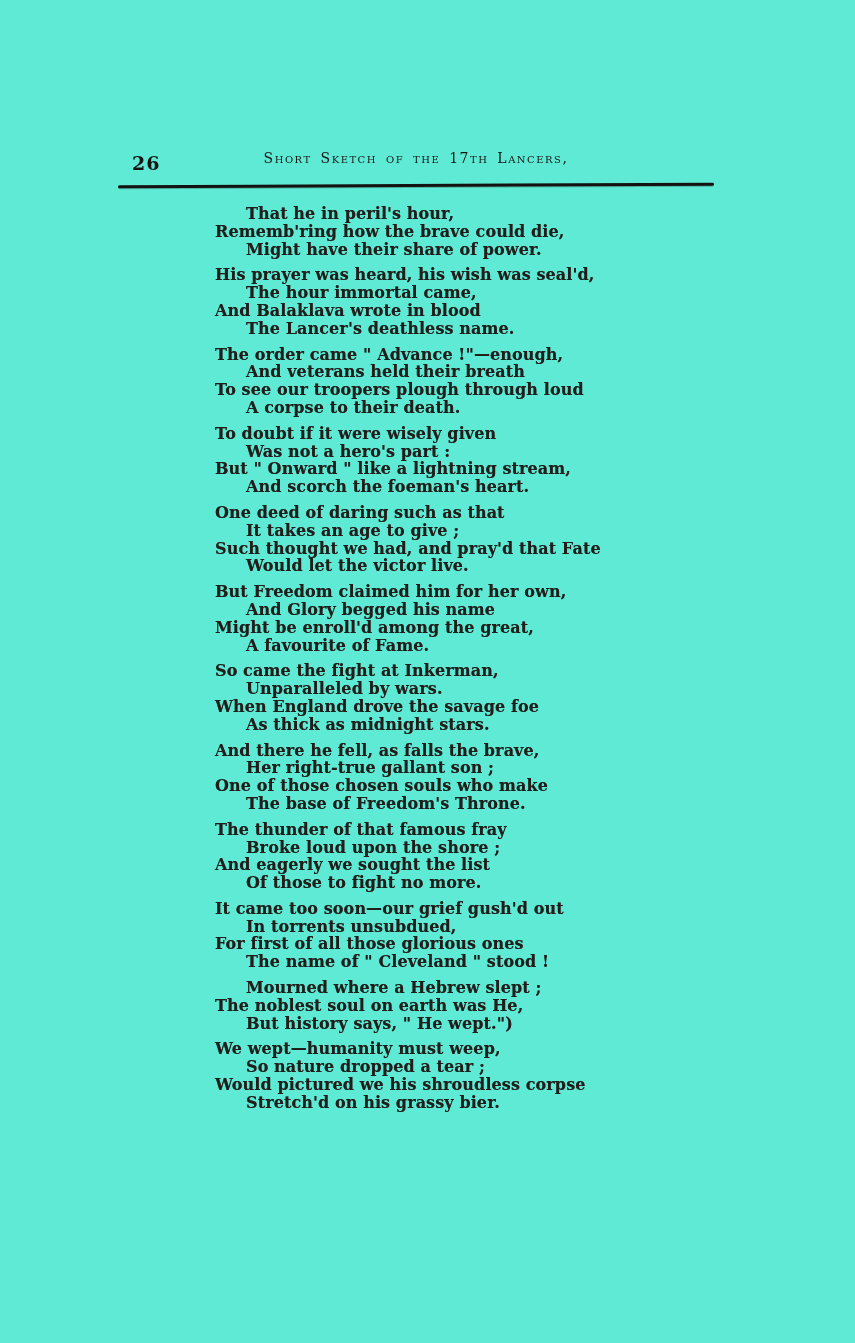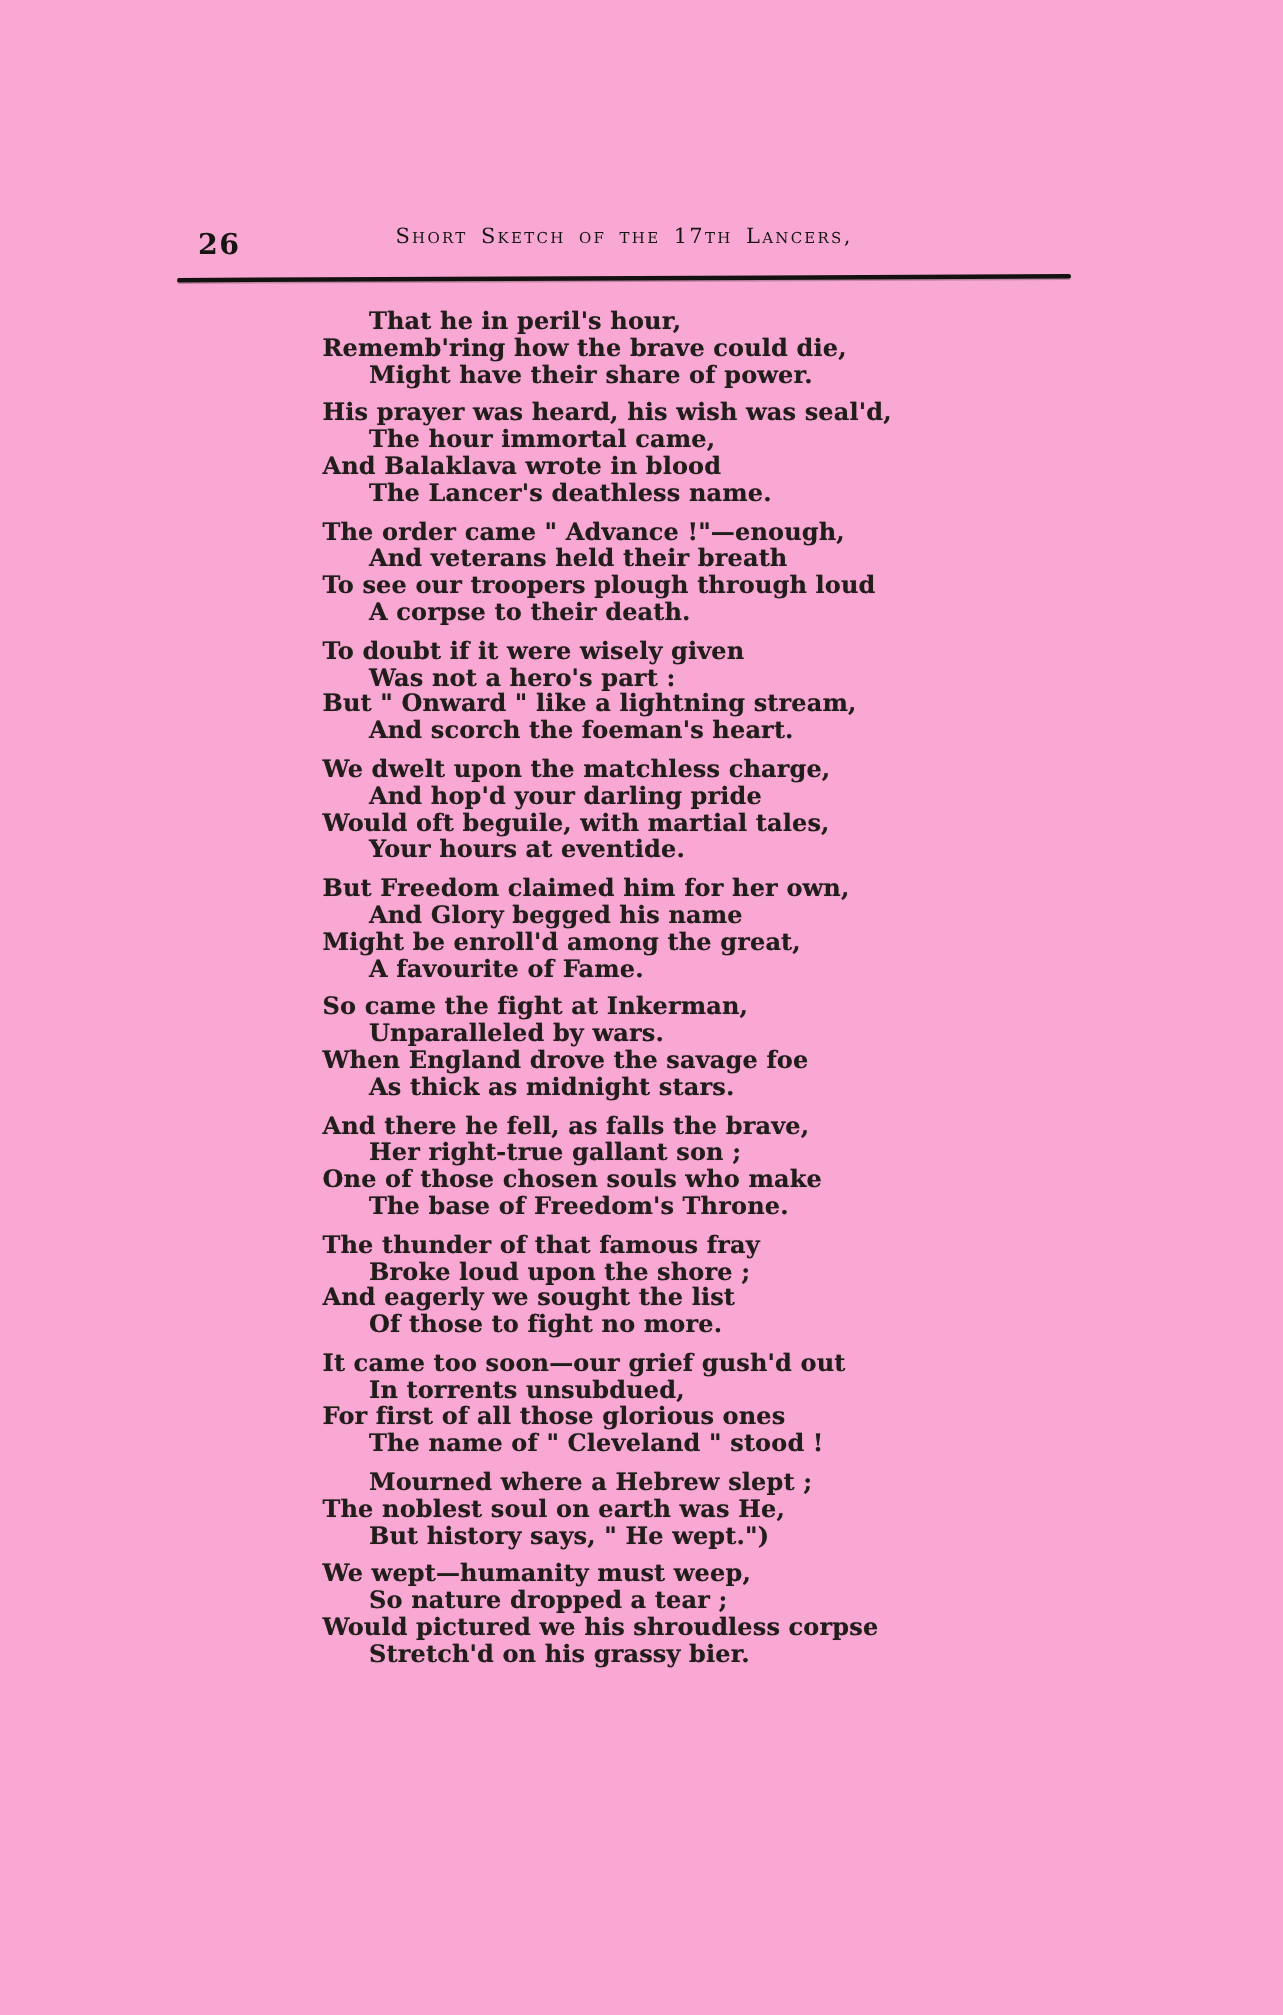--- a/index.html
+++ b/index.html
@@ -11,21 +11,21 @@
     width: 855px;
     height: 1343px;
     position: relative;
     font-family: "DejaVu Serif", "Liberation Serif", serif;
     color: #1b1916;
     overflow: hidden;
   }
   .scan-page {
     position: absolute;
     inset: 0;
-    background: #f9a8d4;
+    background: #5eead4;
   }
   
   .running-header {
     position: absolute;
     left: 118px;
     top: 150px;
     width: 596px;
     height: 30px;
   }
   .page-number {
@@ -118,27 +118,27 @@
       <div class="line indent">A corpse to their death.</div>
     </div>
 
     <div class="stanza">
       <div class="line">To doubt if it were wisely given</div>
       <div class="line indent">Was not a hero's part :</div>
       <div class="line">But " Onward " like a lightning stream,</div>
       <div class="line indent">And scorch the foeman's heart.</div>
     </div>
 
+    <div class="stanza">
+      <div class="line">One deed of daring such as that</div>
+      <div class="line indent">It takes an age to give ;</div>
+      <div class="line">Such thought we had, and pray'd that Fate</div>
+      <div class="line indent">Would let the victor live.</div>
+    </div>
 
-    <div class="stanza">
-      <div class="line">We dwelt upon the matchless charge,</div>
-      <div class="line indent">And hop'd your darling pride</div>
-      <div class="line">Would oft beguile, with martial tales,</div>
-      <div class="line indent">Your hours at eventide.</div>
-    </div>
 
     <div class="stanza">
       <div class="line">But Freedom claimed him for her own,</div>
       <div class="line indent">And Glory begged his name</div>
       <div class="line">Might be enroll'd among the great,</div>
       <div class="line indent">A favourite of Fame.</div>
     </div>
 
     <div class="stanza">
       <div class="line">So came the fight at Inkerman,</div>

